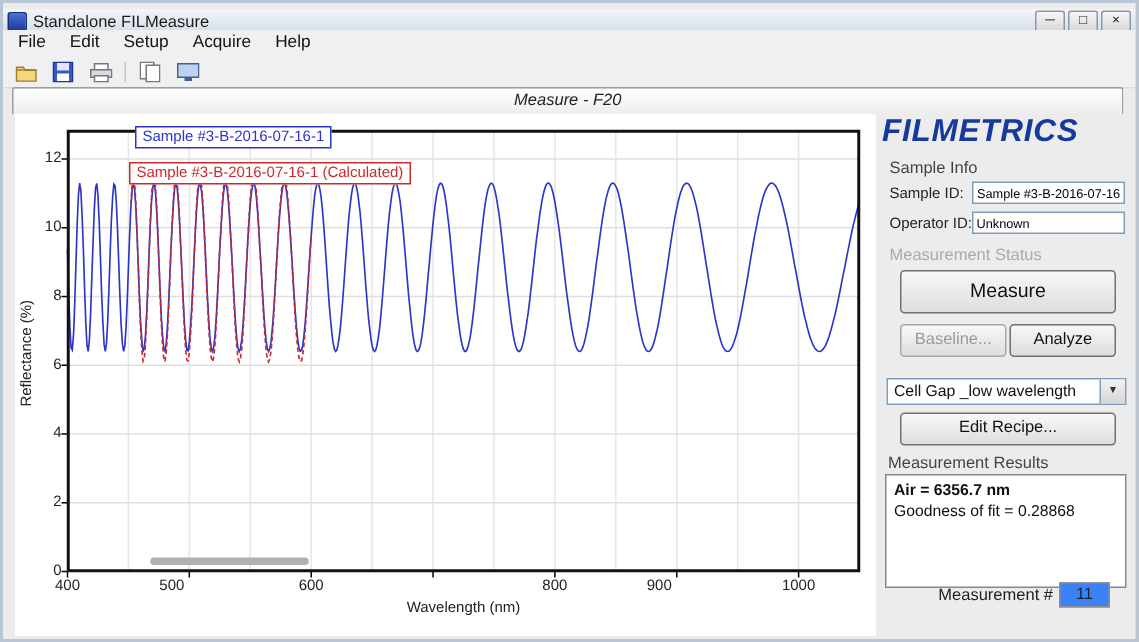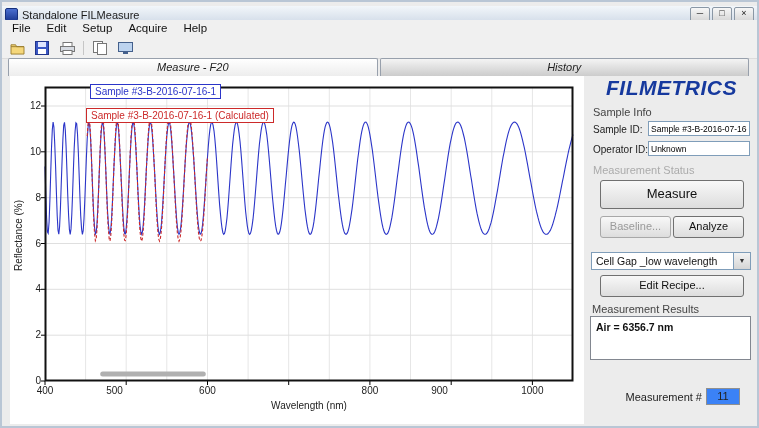--- a/index.html
+++ b/index.html
@@ -33,37 +33,37 @@
   
   .chart-area{position:absolute;top:74px;left:8px;width:574px;height:348px;background:#ffffff;}
   .plot-svg{position:absolute;left:35px;top:11px;width:528px;height:294px;overflow:visible;background:#ffffff;}
   .tick-label{position:absolute;font-size:10px;color:#222;}
   .x-axis-label{position:absolute;left:35px;top:324px;width:528px;text-align:center;font-size:10px;color:#222;}
   .y-axis-label{position:absolute;left:-102px;top:154px;width:220px;text-align:center;font-size:10px;color:#222;
                 transform:rotate(-90deg);}
   .legend{position:absolute;background:#fff;border:1px solid;font-size:10px;padding:1px 4px;white-space:nowrap;}
   
   .sidebar{position:absolute;top:74px;left:586px;width:167px;height:350px;}
-  .logo{position:absolute;top:0;left:0;width:100%;text-align:center;font-size:21px;font-weight:bold;
+  .logo{position:absolute;top:0;left:0;width:100%;text-align:left;font-size:21px;font-weight:bold;
         font-style:italic;color:#16399e;letter-spacing:0.5px;}
   .side-label{position:absolute;font-size:11px;color:#444;}
   .field-label{position:absolute;font-size:10px;color:#222;}
   .field-input{position:absolute;height:15px;font-size:8.5px;border:1px solid #7f9db9;background:#fff;
                box-sizing:border-box;padding:0 2px;font-family:"Liberation Sans",sans-serif;}
   .btn{position:absolute;background:linear-gradient(#f8f8f8,#dddddd);border:1px solid #707070;
        border-radius:3px;font-size:11px;color:#111;text-align:center;cursor:default;
        font-family:"Liberation Sans",sans-serif;}
   .btn.big{font-size:13px;}
   .btn.disabled{color:#9a9a9a;border-color:#a8a8a8;}
   .combo{position:absolute;top:176px;left:3px;width:160px;height:18px;border:1px solid #7f9db9;background:#fff;
          box-sizing:border-box;}
   .combo-text{position:absolute;left:4px;top:2px;font-size:10.5px;color:#111;white-space:nowrap;}
   .combo-arrow{position:absolute;right:0;top:0;width:16px;height:16px;background:linear-gradient(#f3f3f3,#d5d5d5);
                border-left:1px solid #7f9db9;text-align:center;font-size:7px;line-height:16px;color:#333;}
-  .results-box{position:absolute;top:240px;left:2px;width:161px;height:44px;background:#fff;
+  .results-box{position:absolute;top:240px;left:2px;width:161px;height:76px;background:#fff;
                border:1px solid #828790;box-sizing:border-box;padding:3px 5px;font-size:10.5px;color:#111;line-height:14px;}
   .results-line1{font-weight:bold;}
   .meas-num-box{position:absolute;top:312px;left:118px;width:34px;height:17px;background:#3b82f6;
                 border:1px solid #8f8f8f;box-sizing:border-box;text-align:center;font-size:11px;line-height:15px;color:#222;}
 </style>
 </head>
 <body>
 
 <div class="window">
 
@@ -116,21 +116,20 @@
     <div class="toolbtn">
       <svg width="15" height="13" viewBox="0 0 15 13">
           <rect x="0.5" y="0.5" width="14" height="9" fill="#bcd3ef" stroke="#44608c"></rect>
           <rect x="5" y="10" width="5" height="2" fill="#44608c"></rect>
         </svg>
     </div>
   </div>
 
   <div class="tabstrip">
     <div class="tab active">Measure - F20</div>
-    <div class="tab">History</div>
   </div>
 
   <div class="chart-area">
     <svg class="plot-svg" viewBox="0 0 528 294">
         <line x1="40.6" y1="0" x2="40.6" y2="294" stroke="#e6e6e6" stroke-width="1"></line>
         <line x1="81.2" y1="0" x2="81.2" y2="294" stroke="#e6e6e6" stroke-width="1"></line>
         <line x1="121.8" y1="0" x2="121.8" y2="294" stroke="#e6e6e6" stroke-width="1"></line>
         <line x1="162.5" y1="0" x2="162.5" y2="294" stroke="#e6e6e6" stroke-width="1"></line>
         <line x1="203.1" y1="0" x2="203.1" y2="294" stroke="#e6e6e6" stroke-width="1"></line>
         <line x1="243.7" y1="0" x2="243.7" y2="294" stroke="#e6e6e6" stroke-width="1"></line>
@@ -206,19 +205,20 @@
     <div class="combo">
       <span class="combo-text">Cell Gap _low wavelength</span>
       <span class="combo-arrow">▼</span>
     </div>
 
     <div class="btn" style="top:199px;left:12px;width:142px;height:20px;line-height:18px;">Edit Recipe...</div>
 
     <div class="side-label" style="top:227px;left:4px;">Measurement Results</div>
     <div class="results-box">
       <div class="results-line1">Air = 6356.7 nm</div>
+      <div>Goodness of fit = 0.28868</div>
     </div>
 
     <div class="field-label" style="top:315px;left:14px;width:100px;text-align:right;font-size:11px;">Measurement #</div>
     <div class="meas-num-box">11</div>
   </div>
 
 </div>
 
 </body></html>

